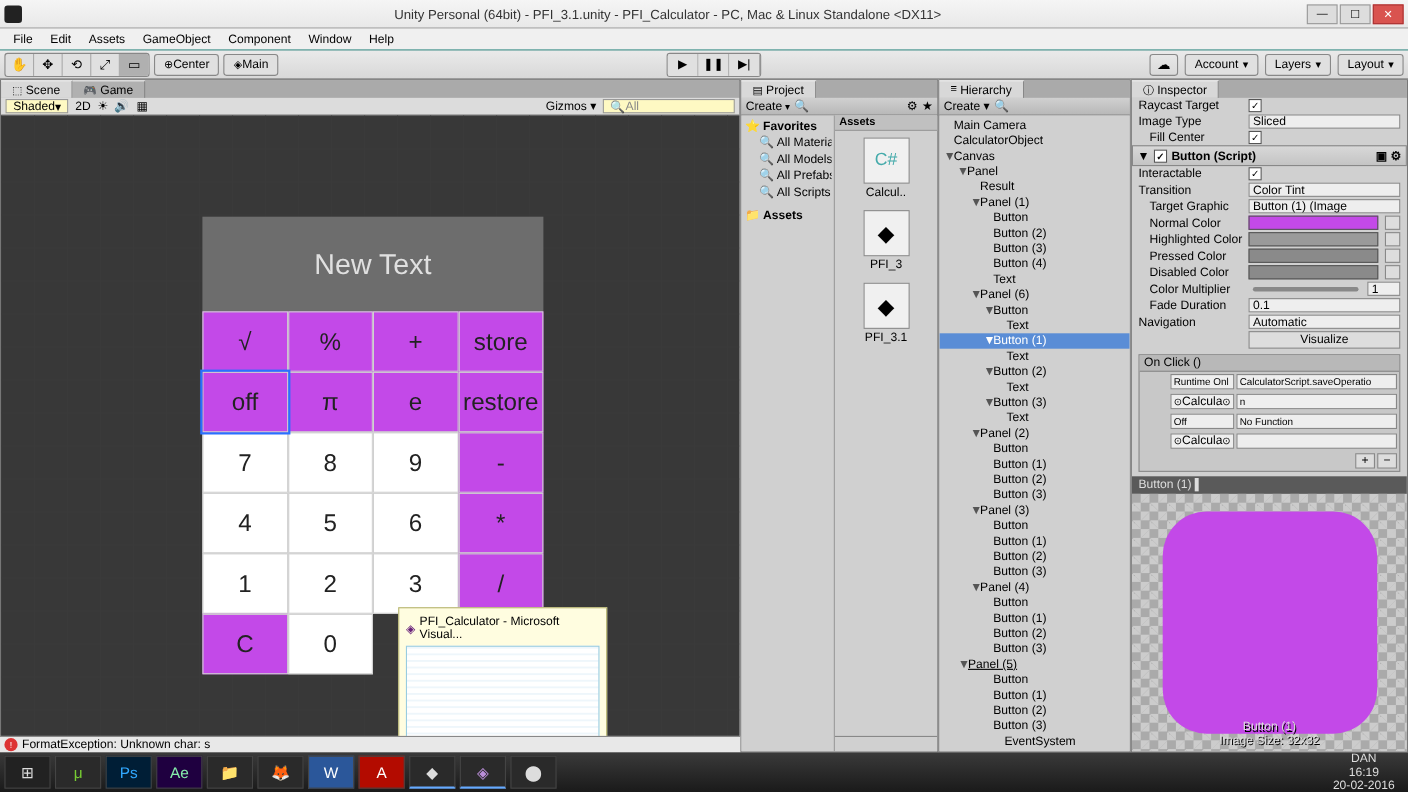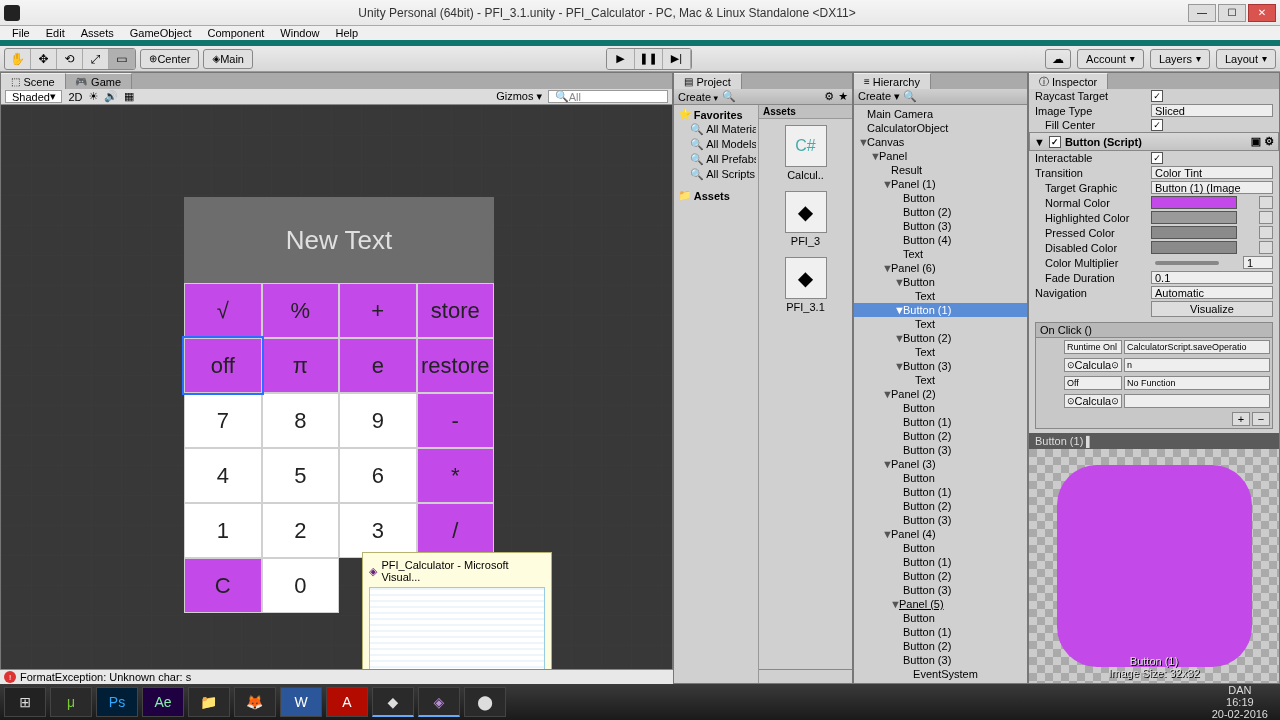--- a/index.html
+++ b/index.html
@@ -7,21 +7,21 @@
 
 
 .titlebar { height: 26px; background: linear-gradient(#f5f5f5, #e8e8e8); display: flex; align-items: center; padding: 0 4px; border-bottom: 1px solid #aaa; }
 .titlebar .unity-icon { width: 16px; height: 16px; background: #222; border-radius: 3px; margin-right: 6px; }
 .titlebar .title { flex: 1; text-align: center; font-size: 12px; color: #333; }
 .titlebar .win-btns { display: flex; gap: 2px; }
 .titlebar .win-btn { width: 28px; height: 18px; background: #ddd; border: 1px solid #999; display: flex; align-items: center; justify-content: center; font-size: 10px; }
 .titlebar .win-btn.close { background: #d9534f; color: white; border-color: #a33; }
 
 
-.menubar { height: 20px; background: #f0f0f0; display: flex; align-items: center; padding: 0 4px; border-bottom: 6px solid #0f766e; }
+.menubar { height: 20px; background: #f0f0f0; display: flex; align-items: center; padding: 0 4px; border-bottom: 1px solid #0f766e; }
 .menubar .menu-item { padding: 2px 8px; cursor: pointer; }
 
 
 .toolbar { height: 26px; background: linear-gradient(#eaeaea, #d8d8d8); display: flex; align-items: center; padding: 2px 4px; border-bottom: 1px solid #999; gap: 2px; }
 .tool-group { display: flex; border: 1px solid #888; border-radius: 3px; overflow: hidden; background: #e0e0e0; }
 .tool-btn { width: 26px; height: 20px; display: flex; align-items: center; justify-content: center; border-right: 1px solid #aaa; font-size: 12px; cursor: pointer; }
 .tool-btn:last-child { border-right: none; }
 .tool-btn.active { background: #b0b0b0; }
 .tool-label { padding: 2px 8px; height: 20px; border: 1px solid #888; border-radius: 3px; background: #e0e0e0; display: flex; align-items: center; font-size: 10px; margin-left: 2px; }
 .toolbar-spacer { flex: 1; }
@@ -33,21 +33,21 @@
 .workspace { position: absolute; top: 72px; bottom: 36px; left: 0; right: 0; display: flex; }
 .panel { background: #c8c8c8; border: 1px solid #777; display: flex; flex-direction: column; }
 .panel-tabs { height: 16px; display: flex; background: #aaa; }
 .panel-tab { padding: 1px 10px; background: #d8d8d8; border-right: 1px solid #888; border-top: 1px solid #eee; font-size: 10px; display: flex; align-items: center; gap: 3px; }
 .panel-tab.inactive { background: #b0b0b0; }
 .panel-header { height: 16px; background: linear-gradient(#d0d0d0,#b8b8b8); border-bottom: 1px solid #888; display: flex; align-items: center; padding: 0 4px; gap: 4px; font-size: 10px; }
 
 
 .scene-col { width: 673px; }
 .scene-toolbar { height: 16px; background: #dcdcdc; border-bottom: 1px solid #888; display: flex; align-items: center; padding: 0 4px; gap: 6px; font-size: 10px; }
-.scene-toolbar .shaded { background: #ffffff; border: 1px solid #999; padding: 0 6px; height: 13px; display: flex; align-items: center; }
+.scene-toolbar .shaded { background: #fef9c3; border: 1px solid #999; padding: 0 6px; height: 13px; display: flex; }
 .scene-view { flex: 1; background: #383838; position: relative; background-image: linear-gradient(#3a3a3a 1px, transparent 1px), linear-gradient(90deg, #3a3a3a 1px, transparent 1px); background-size: 30px 30px; }
 
 
 .calc { position: absolute; left: 183px; top: 92px; width: 310px; }
 .calc-head { height: 86px; background: #6d6d6d; display: flex; align-items: center; justify-content: center; color: #e0e0e0; font-size: 26px; }
 .calc-grid { display: grid; grid-template-columns: repeat(4, 1fr); grid-auto-rows: 55px; }
 .calc-cell { border: 1px solid #d0d0d0; display: flex; align-items: center; justify-content: center; font-size: 22px; }
 .calc-purple { background: #c349e8; color: #222; }
 .calc-white { background: #fff; color: #222; }
 .calc-selected { outline: 2px solid #2a6fff; position: relative; }
@@ -69,21 +69,21 @@
 .hier-col { width: 175px; }
 .hier-body { flex: 1; background: #d0d0d0; font-size: 10px; overflow: auto; padding: 2px 0; }
 .hier-row { padding: 1px 3px; white-space: nowrap; }
 .hier-row.sel { background: #5a8dd6; color: white; }
 .hier-row .arrow { display: inline-block; width: 9px; color: #555; }
 .hier-row.sel .arrow { color: #fff; }
 
 
 .insp-col { flex: 1; }
 .insp-body { flex: 1; background: #d0d0d0; font-size: 10px; overflow: hidden; display: flex; flex-direction: column; }
-.insp-row { display: flex; align-items: center; padding: 1px 6px; gap: 20px; }
+.insp-row { display: flex; align-items: center; padding: 1px 6px; gap: 4px; }
 .insp-row label { flex: 0 0 96px; }
 .insp-row .field { flex: 1; background: #eee; border: 1px solid #888; height: 13px; padding: 0 3px; display: flex; align-items: center; }
 .insp-row .colorbar { flex: 1; height: 13px; border: 1px solid #555; }
 .insp-section-hdr { background: linear-gradient(#d8d8d8,#c4c4c4); border: 1px solid #888; padding: 2px 4px; display: flex; align-items: center; gap: 4px; font-weight: bold; }
 .insp-checkbox { width: 12px; height: 12px; border: 1px solid #555; background: #fff; display: inline-flex; align-items: center; justify-content: center; font-size: 9px; }
 .eyedrop { width: 14px; height: 13px; border: 1px solid #888; background: #ddd; margin-left: 2px; }
 .insp-btn { background: #ddd; border: 1px solid #888; padding: 1px 6px; text-align: center; }
 .onclick-box { border: 1px solid #888; margin: 4px 6px; background: #c8c8c8; }
 .onclick-hdr { background: #b8b8b8; padding: 1px 4px; border-bottom: 1px solid #888; }
 .onclick-row { display: flex; padding: 2px; gap: 2px; margin-left: 26px; }
@@ -291,21 +291,21 @@
         <div class="hier-row" style="padding-left: 28px;"><span class="arrow">▼</span>Panel (3)</div>
         <div class="hier-row" style="padding-left: 40px;"><span class="arrow"></span>Button</div>
         <div class="hier-row" style="padding-left: 40px;"><span class="arrow"></span>Button (1)</div>
         <div class="hier-row" style="padding-left: 40px;"><span class="arrow"></span>Button (2)</div>
         <div class="hier-row" style="padding-left: 40px;"><span class="arrow"></span>Button (3)</div>
         <div class="hier-row" style="padding-left: 28px;"><span class="arrow">▼</span>Panel (4)</div>
         <div class="hier-row" style="padding-left: 40px;"><span class="arrow"></span>Button</div>
         <div class="hier-row" style="padding-left: 40px;"><span class="arrow"></span>Button (1)</div>
         <div class="hier-row" style="padding-left: 40px;"><span class="arrow"></span>Button (2)</div>
         <div class="hier-row" style="padding-left: 40px;"><span class="arrow"></span>Button (3)</div>
-        <div class="hier-row" style="padding-left: 36px; text-decoration: underline;"><span class="arrow">▼</span>Panel (5)</div>
+        <div class="hier-row" style="padding-left: 17px; text-decoration: underline;"><span class="arrow">▼</span>Panel (5)</div>
         <div class="hier-row" style="padding-left: 40px;"><span class="arrow"></span>Button</div>
         <div class="hier-row" style="padding-left: 40px;"><span class="arrow"></span>Button (1)</div>
         <div class="hier-row" style="padding-left: 40px;"><span class="arrow"></span>Button (2)</div>
         <div class="hier-row" style="padding-left: 40px;"><span class="arrow"></span>Button (3)</div>
         <div class="hier-row" style="padding-left: 4px; text-align: center;"><span class="arrow"></span>EventSystem</div>
       </div>
   </div>
 
   <div class="panel insp-col">
     <div class="panel-tabs">

